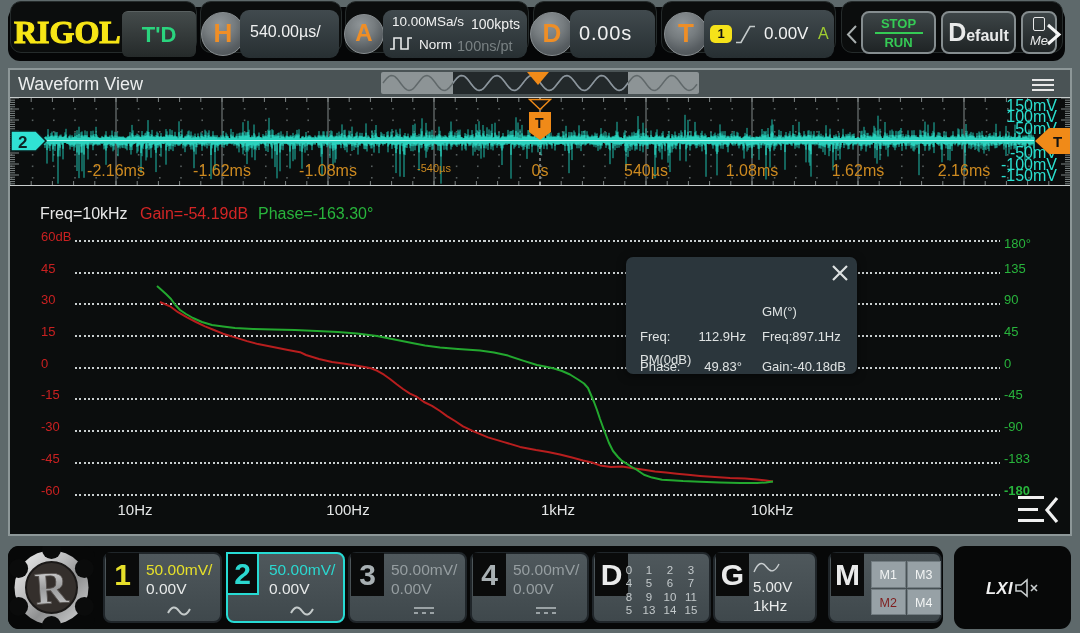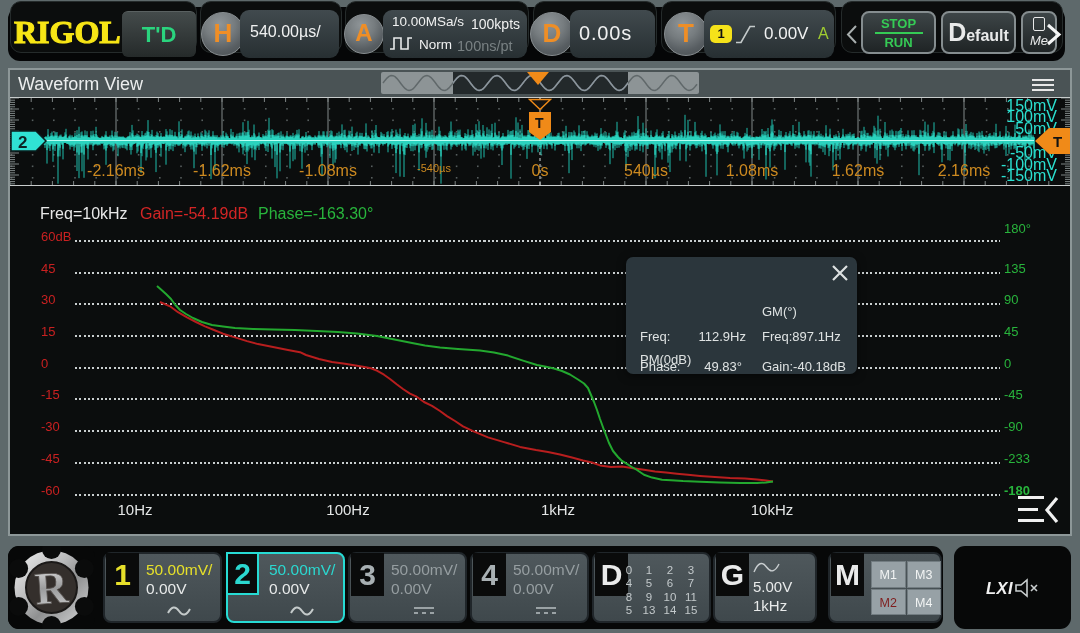--- a/index.html
+++ b/index.html
@@ -722,28 +722,28 @@
 <div class="gridline" style="top:493.5px;"></div>
 <div class="laxis" style="top:228.9px;">60dB</div>
 <div class="laxis" style="top:260.6px;">45</div>
 <div class="laxis" style="top:292.3px;">30</div>
 <div class="laxis" style="top:324.0px;">15</div>
 <div class="laxis" style="top:355.7px;">0</div>
 <div class="laxis" style="top:387.4px;">-15</div>
 <div class="laxis" style="top:419.1px;">-30</div>
 <div class="laxis" style="top:450.8px;">-45</div>
 <div class="laxis" style="top:482.5px;">-60</div>
-<div class="raxis" style="top:221px;">180°</div>
+<div class="raxis" style="top:236px;">180°</div>
 <div class="raxis" style="top:260.6px;">135</div>
 <div class="raxis" style="top:292.3px;">90</div>
 <div class="raxis" style="top:324.0px;">45</div>
 <div class="raxis" style="top:355.7px;">0</div>
 <div class="raxis" style="top:387.4px;">-45</div>
 <div class="raxis" style="top:419.1px;">-90</div>
-<div class="raxis" style="top:450.8px;">-233</div>
+<div class="raxis" style="top:450.8px;">-183</div>
 <div class="raxis" style="top:482.5px;font-weight:bold;">-180</div>
 <div class="xaxis" style="left:95px;">10Hz</div>
 <div class="xaxis" style="left:308px;">100Hz</div>
 <div class="xaxis" style="left:518px;">1kHz</div>
 <div class="xaxis" style="left:732px;">10kHz</div>
 <svg class="abs" style="left:10px;top:186px;" width="1060" height="348" viewBox="10 186 1060 348">
   <polyline points="160,302 170,306.3 178,312.2 187,317.4 196,322 205,326.3 214,330 223,333.7 235,337.4 247,341.1 258,344.1 273,347 288,350 300,352.2 306,355 319,359 332,362 345,363.7 354,365.3 363,366.7 371,368.3 376,370.2 384,374.7 390,379 397,384.5 403,389 410,393.6 416,396.3 424,402 432,405.8 440,411 447,416.1 455,421 463,426.3 473,431.1 488,437.4 504,442.1 520,446.9 536,450 548,452 560,454.5 572,457.5 583,460.5 592,462.5 600,465.4 611,467.1 622,466.5 633,468.2 644,469.8 655,471.5 666,472.6 677,473.7 688,474.8 700,475.9 715,477 730,478 745,478.6 757,479.5 766,480.5 773,481.5" fill="none" stroke="#b81e1e" stroke-width="2" stroke-linejoin="round"></polyline>
   <polyline points="157,286 161,289.5 166,294 171,299 175,304.5 180,310 186,314 193,318 202,322 212,325 223,326.5 235,328 253,329 273,329.5 295,330 317,331 338,332 357,333.5 377,336 397,340 412,343 425,345.5 440,347.5 458,349 480,350.5 494,352.5 508,355.6 523,360.6 537,365 546,366.7 554,368.5 562,371 570,374.5 578,379.5 584,383.5 588,388 591,395 594,402 597,410 600,419 604,430 609,443 613,451 618,457 622,461 625,462.6 631,466.5 637,470 644,474.8 652,477.6 662,479.8 671,480.3 683,481.1 700,481.8 720,482.5 740,483 757,483 766,482.5 773,481.5" fill="none" stroke="#23a82f" stroke-width="2" stroke-linejoin="round"></polyline>
 </svg>
 

